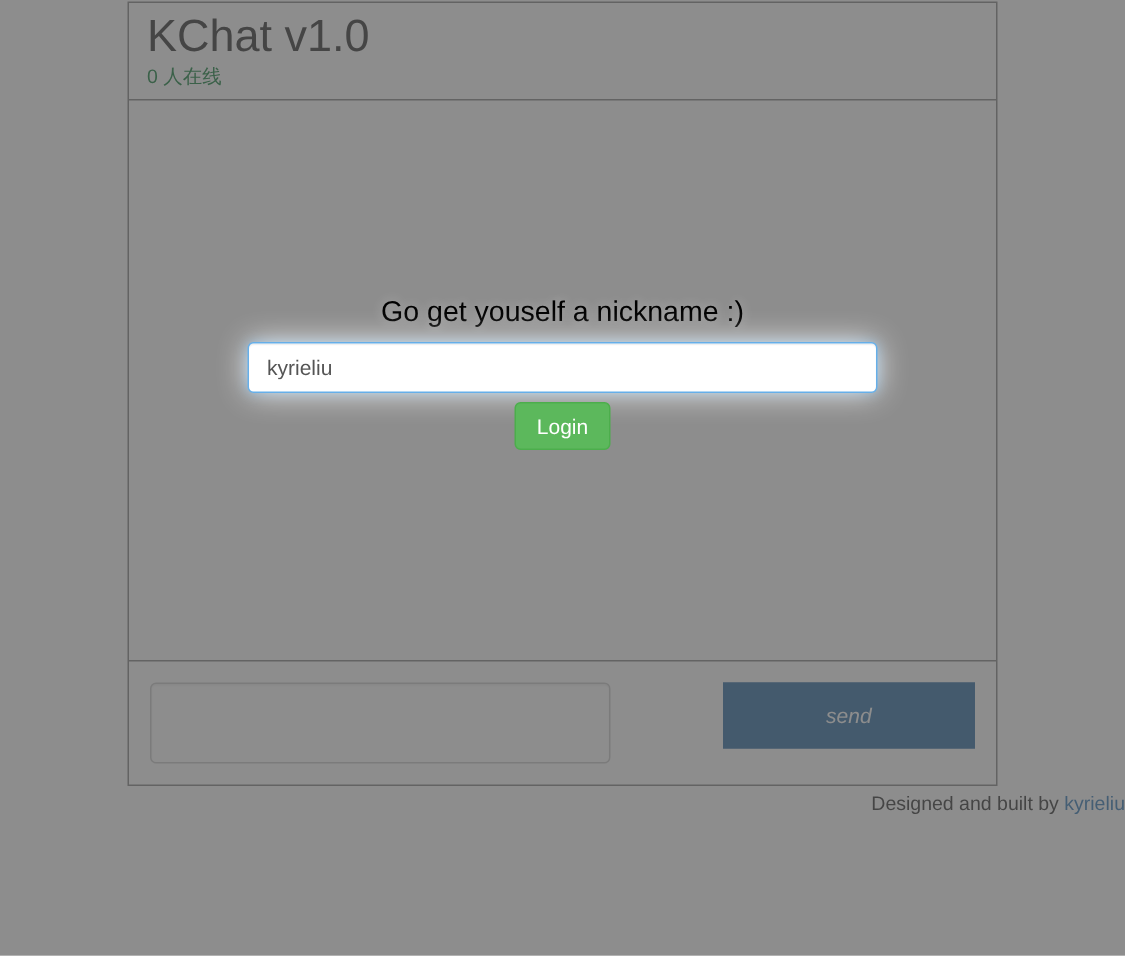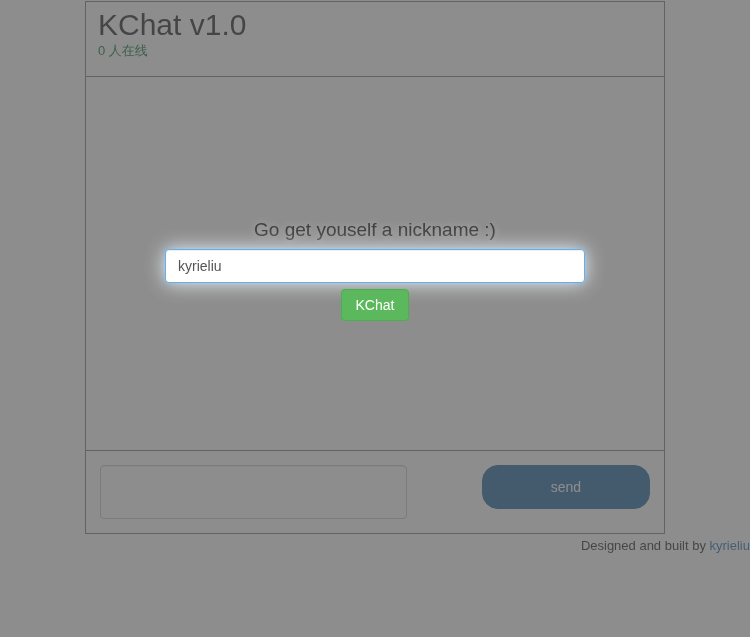--- a/index.html
+++ b/index.html
@@ -15,21 +15,21 @@
       position: relative;
       overflow: hidden;
     }
     .container {
       width: 580px;
       margin: 0 auto;
       border: 1px solid #888;
       margin-top: 1px;
     }
     .header {
-      padding: 6px 12px 16px 12px;
+      padding: 6px 12px 6px 12px;
       border-bottom: 1px solid #888;
     }
     .header h1 {
       font-size: 30px;
       font-weight: 400;
       color: #333;
       margin-bottom: 0;
     }
     .header .online {
       font-size: 13px;
@@ -55,23 +55,24 @@
       resize: none;
       box-shadow: inset 0 1px 1px rgba(0,0,0,0.075);
       background: #fff;
     }
     .send-button {
       width: 170px;
       height: 44px;
       background: #2e6da4;
       color: #fff;
       border: 1px solid #2e6da4;
-      border-radius: 16px;
+      border-radius: 0;
       font-size: 14px;
       cursor: pointer;
+      font-style: italic;
     }
     .footer {
       text-align: right;
       font-size: 13px;
       color: #333;
       padding: 4px 0;
     }
     .footer a {
       color: #337ab7;
       text-decoration: none;
@@ -86,26 +87,25 @@
       display: flex;
       justify-content: center;
       align-items: flex-start;
     }
     .modal {
       margin-top: 198px;
       text-align: center;
       width: 430px;
     }
     .modal-title {
-      color: #404040;
+      color: #000000;
       font-size: 19px;
       font-weight: 400;
       margin-bottom: 8px;
       text-shadow: 0 0 8px rgba(255,255,255,0.4);
-      margin-top: 21px;
     }
     .nickname-input {
       width: 420px;
       height: 34px;
       border: 1px solid #66afe9;
       border-radius: 4px;
       padding: 6px 12px;
       font-size: 14px;
       outline: none;
       box-shadow: 0 0 20px rgba(255,255,255,0.9), inset 0 1px 1px rgba(0,0,0,0.075), 0 0 8px rgba(102,175,233,0.6);
@@ -141,16 +141,16 @@
 </div>
 <div class="footer">
   <span>Designed and built by </span><a href="#">kyrieliu</a>
 </div>
 
 <div class="overlay">
   <div class="modal">
     <div class="modal-title">Go get youself a nickname :)</div>
     <input type="text" class="nickname-input" value="kyrieliu" style="">
     <div>
-      <button class="login-button">KChat</button>
+      <button class="login-button">Login</button>
     </div>
   </div>
 </div>
 
 </body></html>

